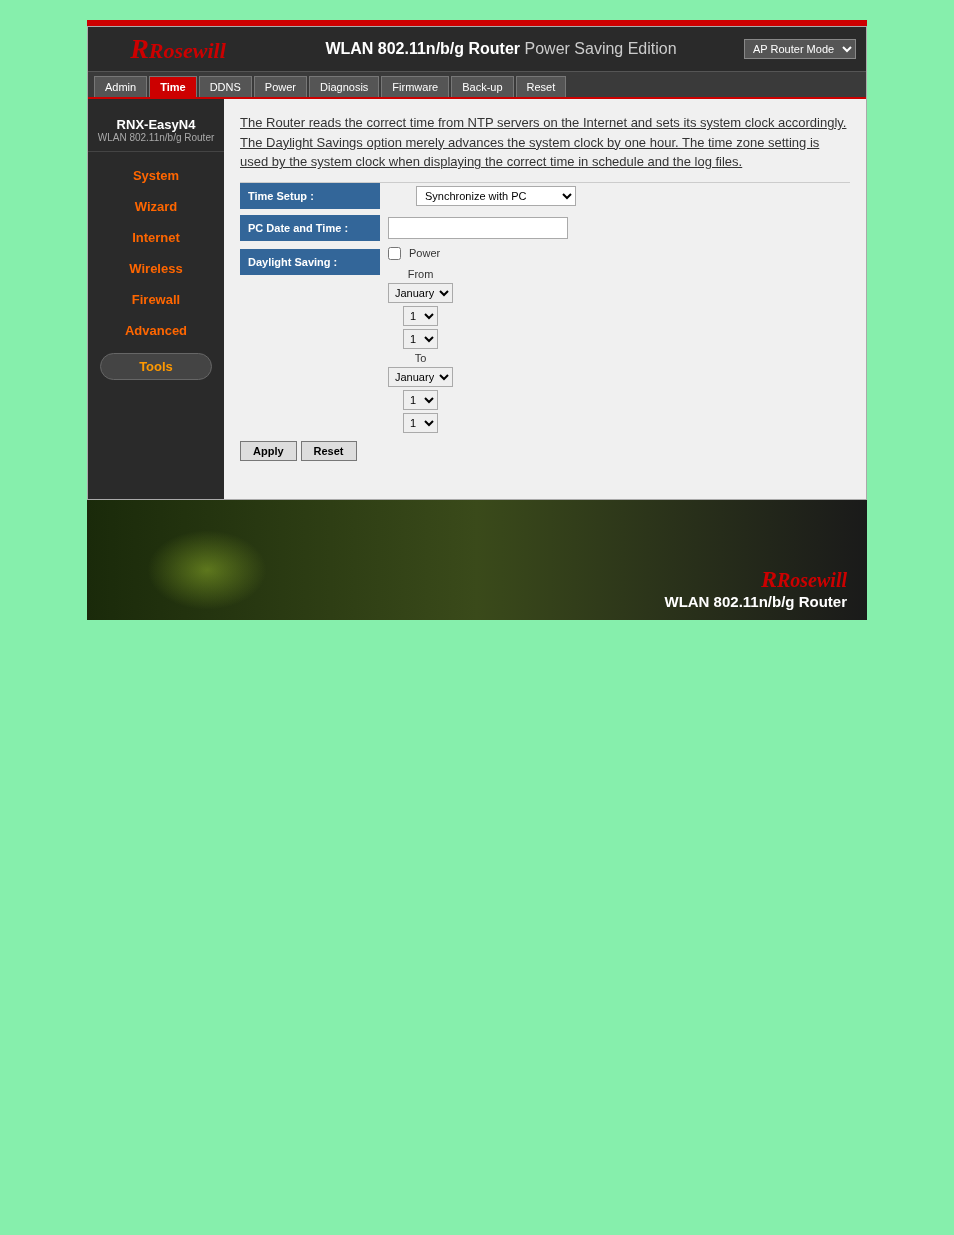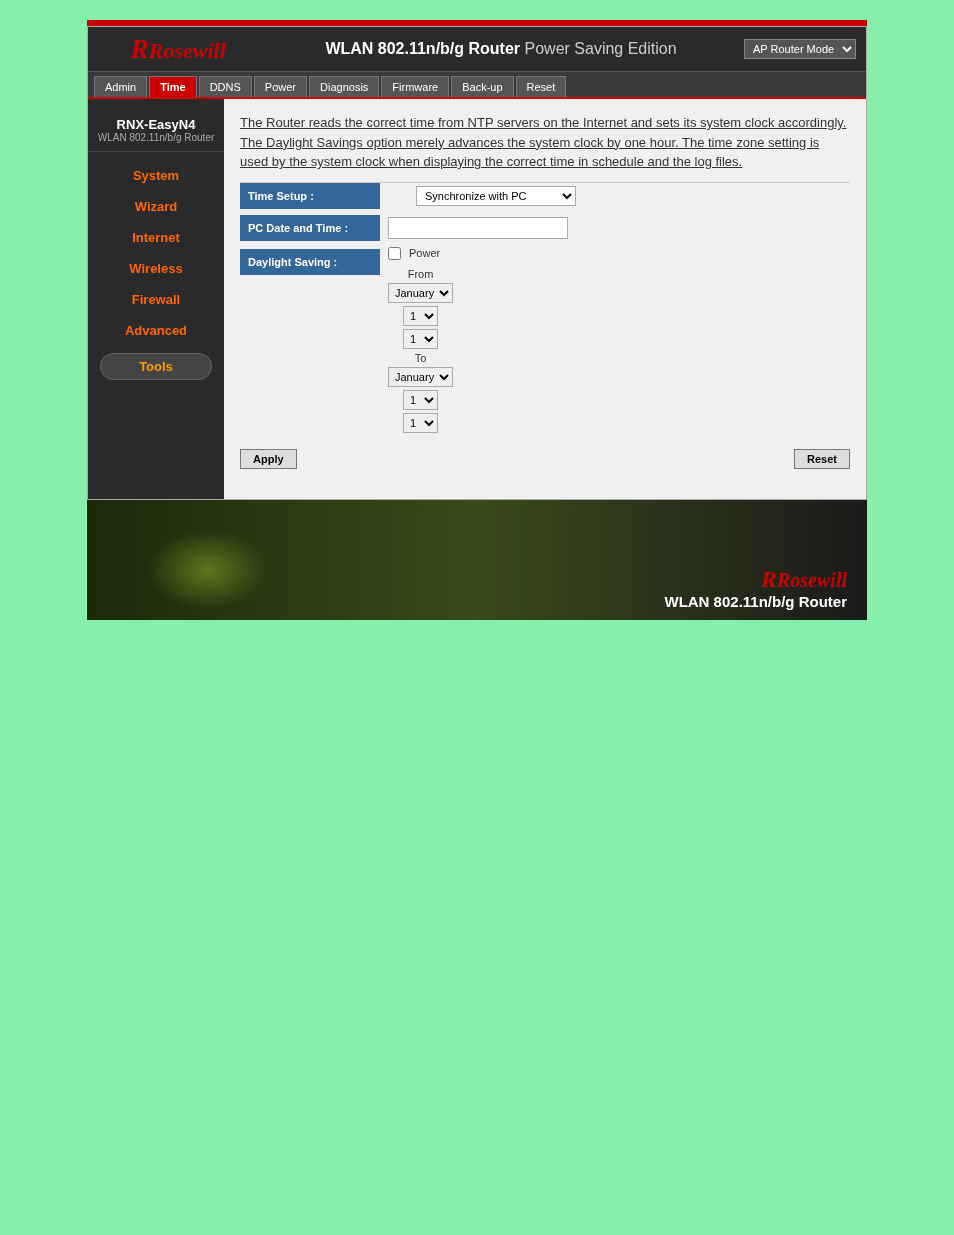--- a/index.html
+++ b/index.html
@@ -244,22 +244,22 @@
     .from-to-area .small-select {
       width: 35px;
     }
 
     .from-to-area .month-select {
       width: 65px;
     }
 
     .button-row {
       display: flex;
-      justify-content: space-between;
-      margin-top: 16px;
+      justify-content: flex-start;
+      margin-top: 8px;
       gap: 4px;
     }
 
     .btn {
       padding: 3px 12px;
       font-size: 11px;
       font-weight: bold;
       border: 1px solid #777;
       cursor: pointer;
       background: #ddd;

